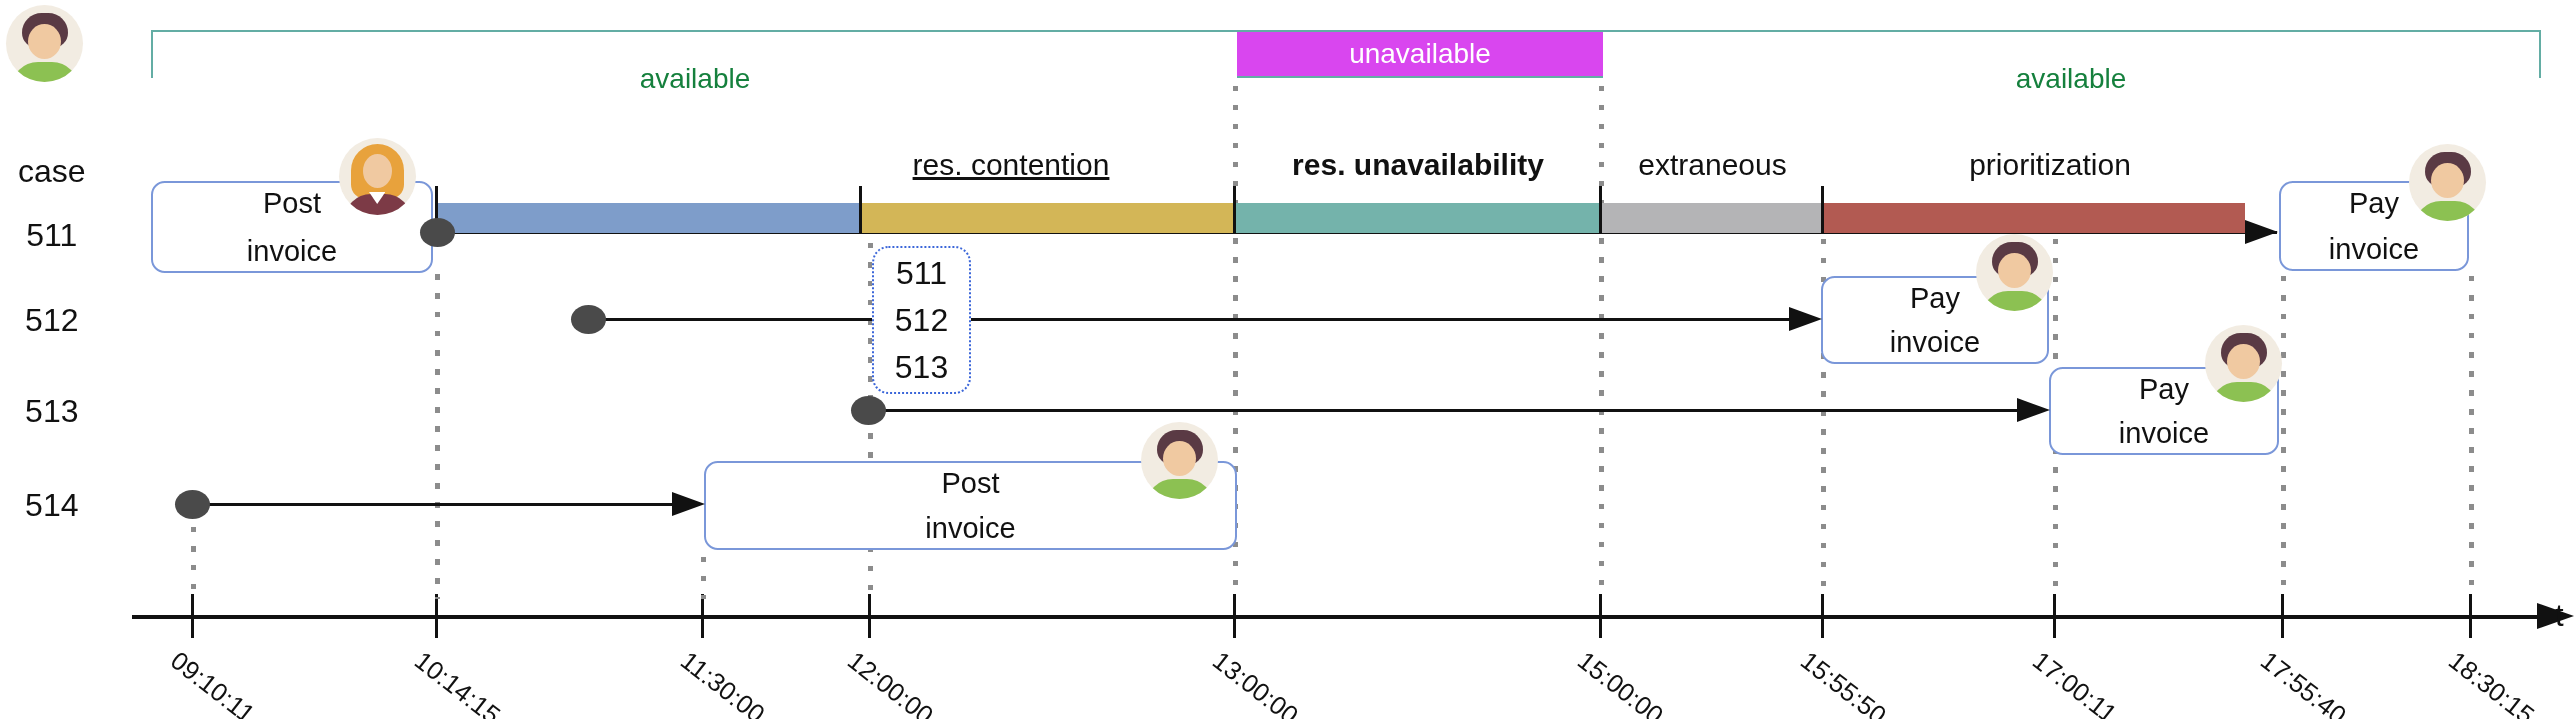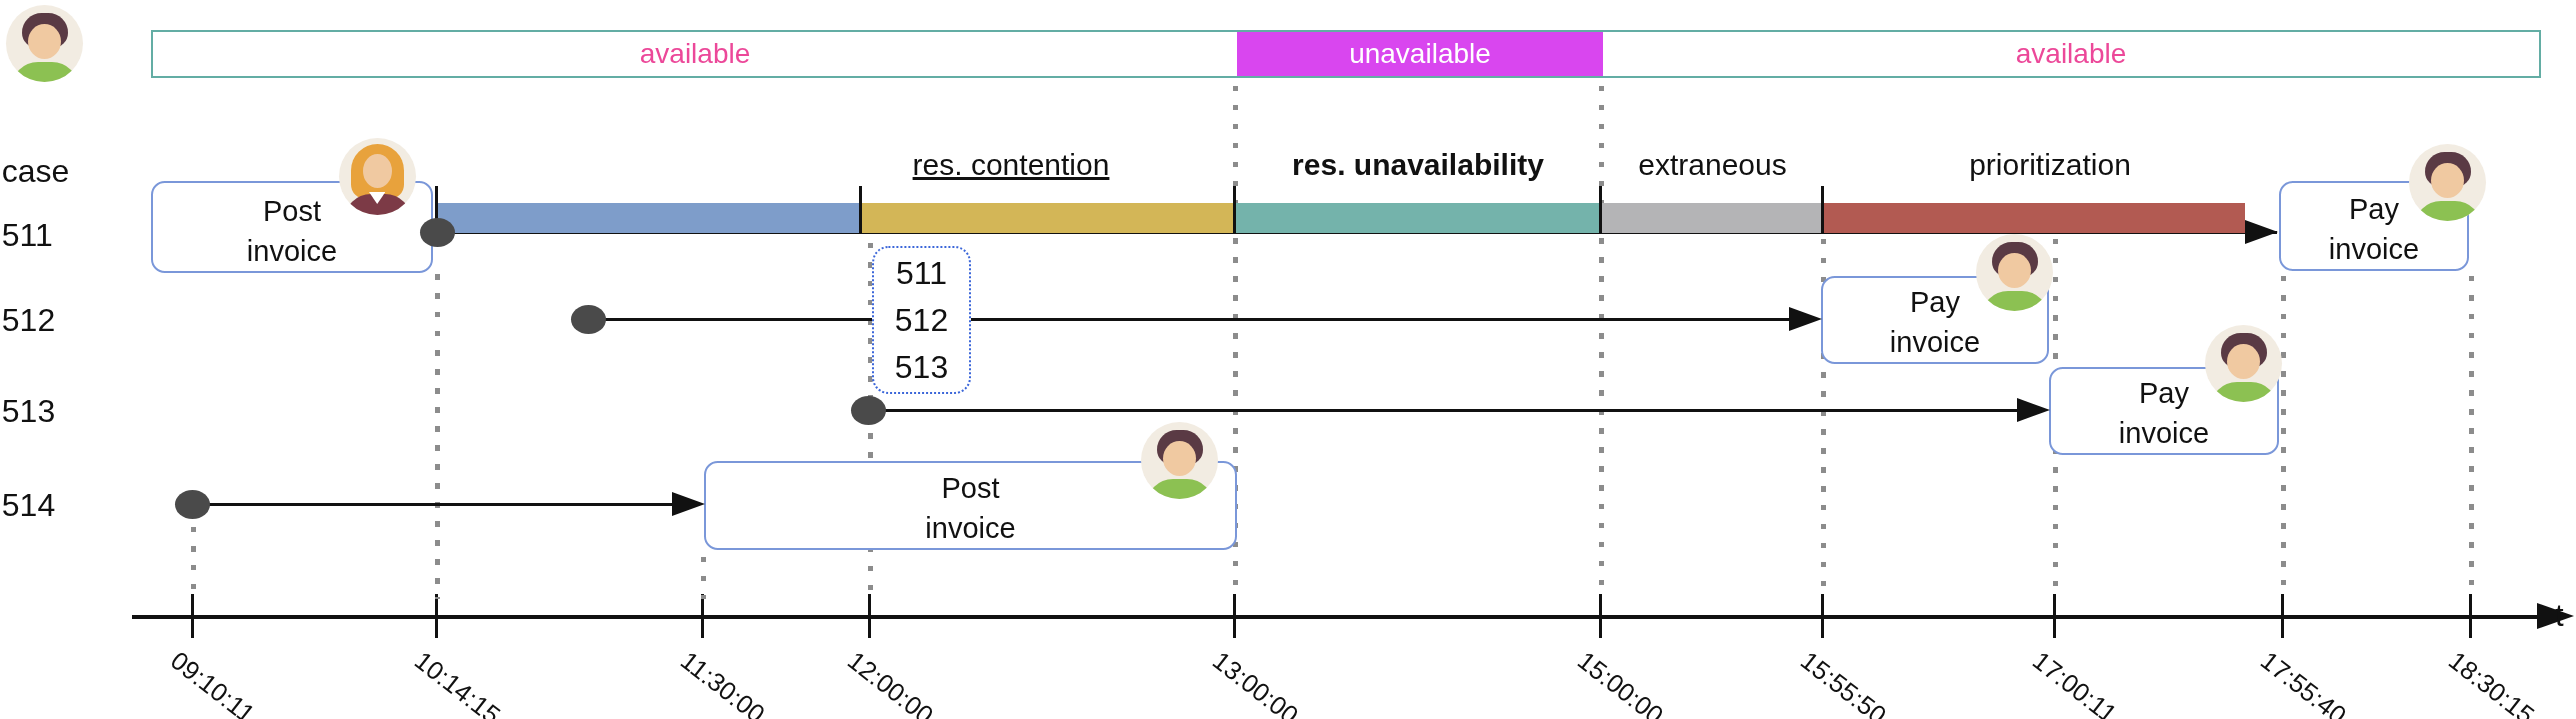--- a/index.html
+++ b/index.html
@@ -4,46 +4,46 @@
 <style>
   html,body{margin:0;padding:0;background:#ffffff;overflow:hidden;}
   #stage{position:relative;width:2576px;height:719px;background:#ffffff;
          font-family:"Liberation Sans", sans-serif;color:#111;}
 
   
   .band{position:absolute;left:151px;top:30px;width:2390px;height:48px;
         border:2.7px solid #63ada4;box-sizing:border-box;display:flex;background:#fff;}
   .band-seg{display:flex;align-items:center;justify-content:center;
             font-size:28px;height:100%;}
-  .band-seg.available{background:#ffffff;color:#ec4899;}
+  .band-seg.available{background:#ffffff;color:#15803d;margin-top:25px;}
   .band-seg.unavailable{background:#d946ef;color:#ffffff;font-weight:500;}
 
   
-  .case-label{position:absolute;font-size:32px;color:#111;width:100px;}
+  .case-label{position:absolute;font-size:32px;color:#111;width:100px;text-align:center;}
 
   
   .vguide{position:absolute;width:4.6px;z-index:1;
           background-image:repeating-linear-gradient(to bottom,#8c8c8c 0px,#8c8c8c 5.5px,transparent 5.5px,transparent 19px);}
 
   
   .wait-seg{position:absolute;top:203px;height:30px;z-index:2;}
   .seg-label{position:absolute;top:146px;height:37px;font-size:30px;color:#111;
              display:flex;align-items:center;justify-content:center;z-index:2;white-space:nowrap;}
   .seg-tick{position:absolute;width:2.7px;top:186px;height:47px;background:#111;z-index:3;}
 
   .flow-line{position:absolute;height:2.7px;background:#111;z-index:2;}
   .event-dot{position:absolute;width:35px;height:29px;border-radius:50%;background:#4a4a4a;z-index:5;}
   .arrow-right{position:absolute;width:0;height:0;z-index:4;
                border-top:12.8px solid transparent;border-bottom:12.8px solid transparent;
                border-left:33px solid #111;}
 
   
   .act-box{position:absolute;background:#fff;border:2.7px solid #7a97d9;border-radius:13.7px;
            box-sizing:border-box;display:flex;flex-direction:column;align-items:center;
-           justify-content:flex-end;font-size:29px;line-height:40px;color:#111;z-index:3;}
+           justify-content:space-between;font-size:29px;line-height:40px;color:#111;z-index:3;}
 
   
   .batch-box{position:absolute;left:872px;top:246px;width:99px;height:148px;background:#fff;
              border:2.7px dotted #3b66d9;border-radius:16.4px;box-sizing:border-box;z-index:5;
              display:flex;flex-direction:column;align-items:center;justify-content:center;
              font-size:32px;line-height:47px;color:#111;}
 
   
   .avatar{position:absolute;width:77px;height:77px;border-radius:50%;background:#f2ece2;
           overflow:hidden;z-index:6;}

